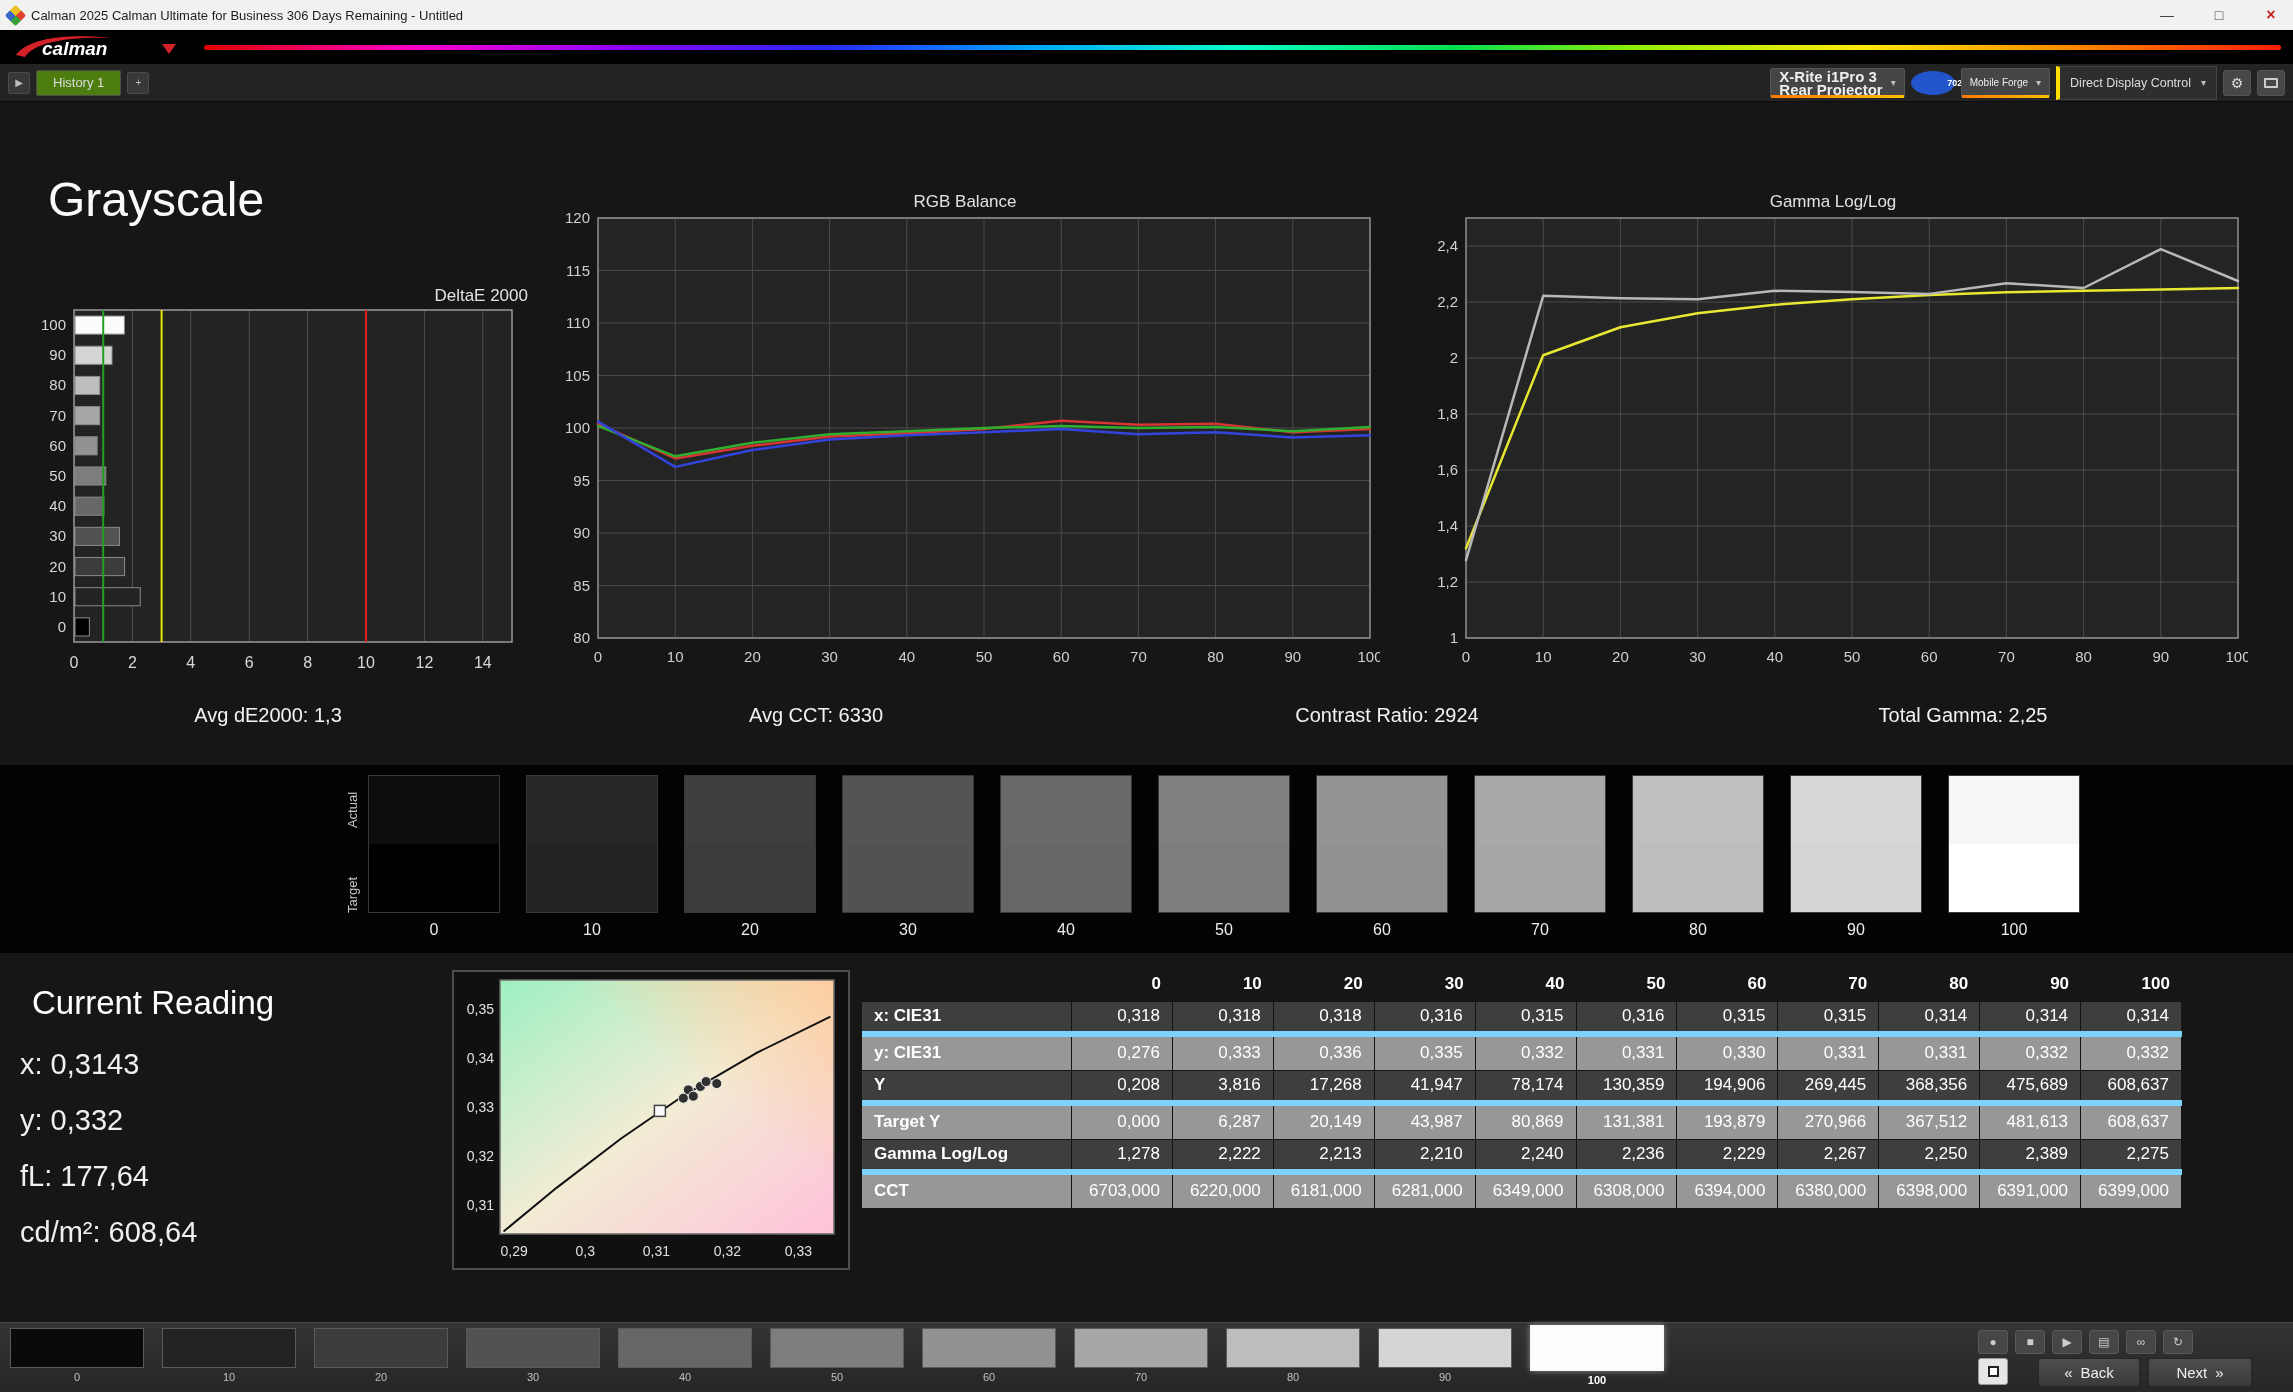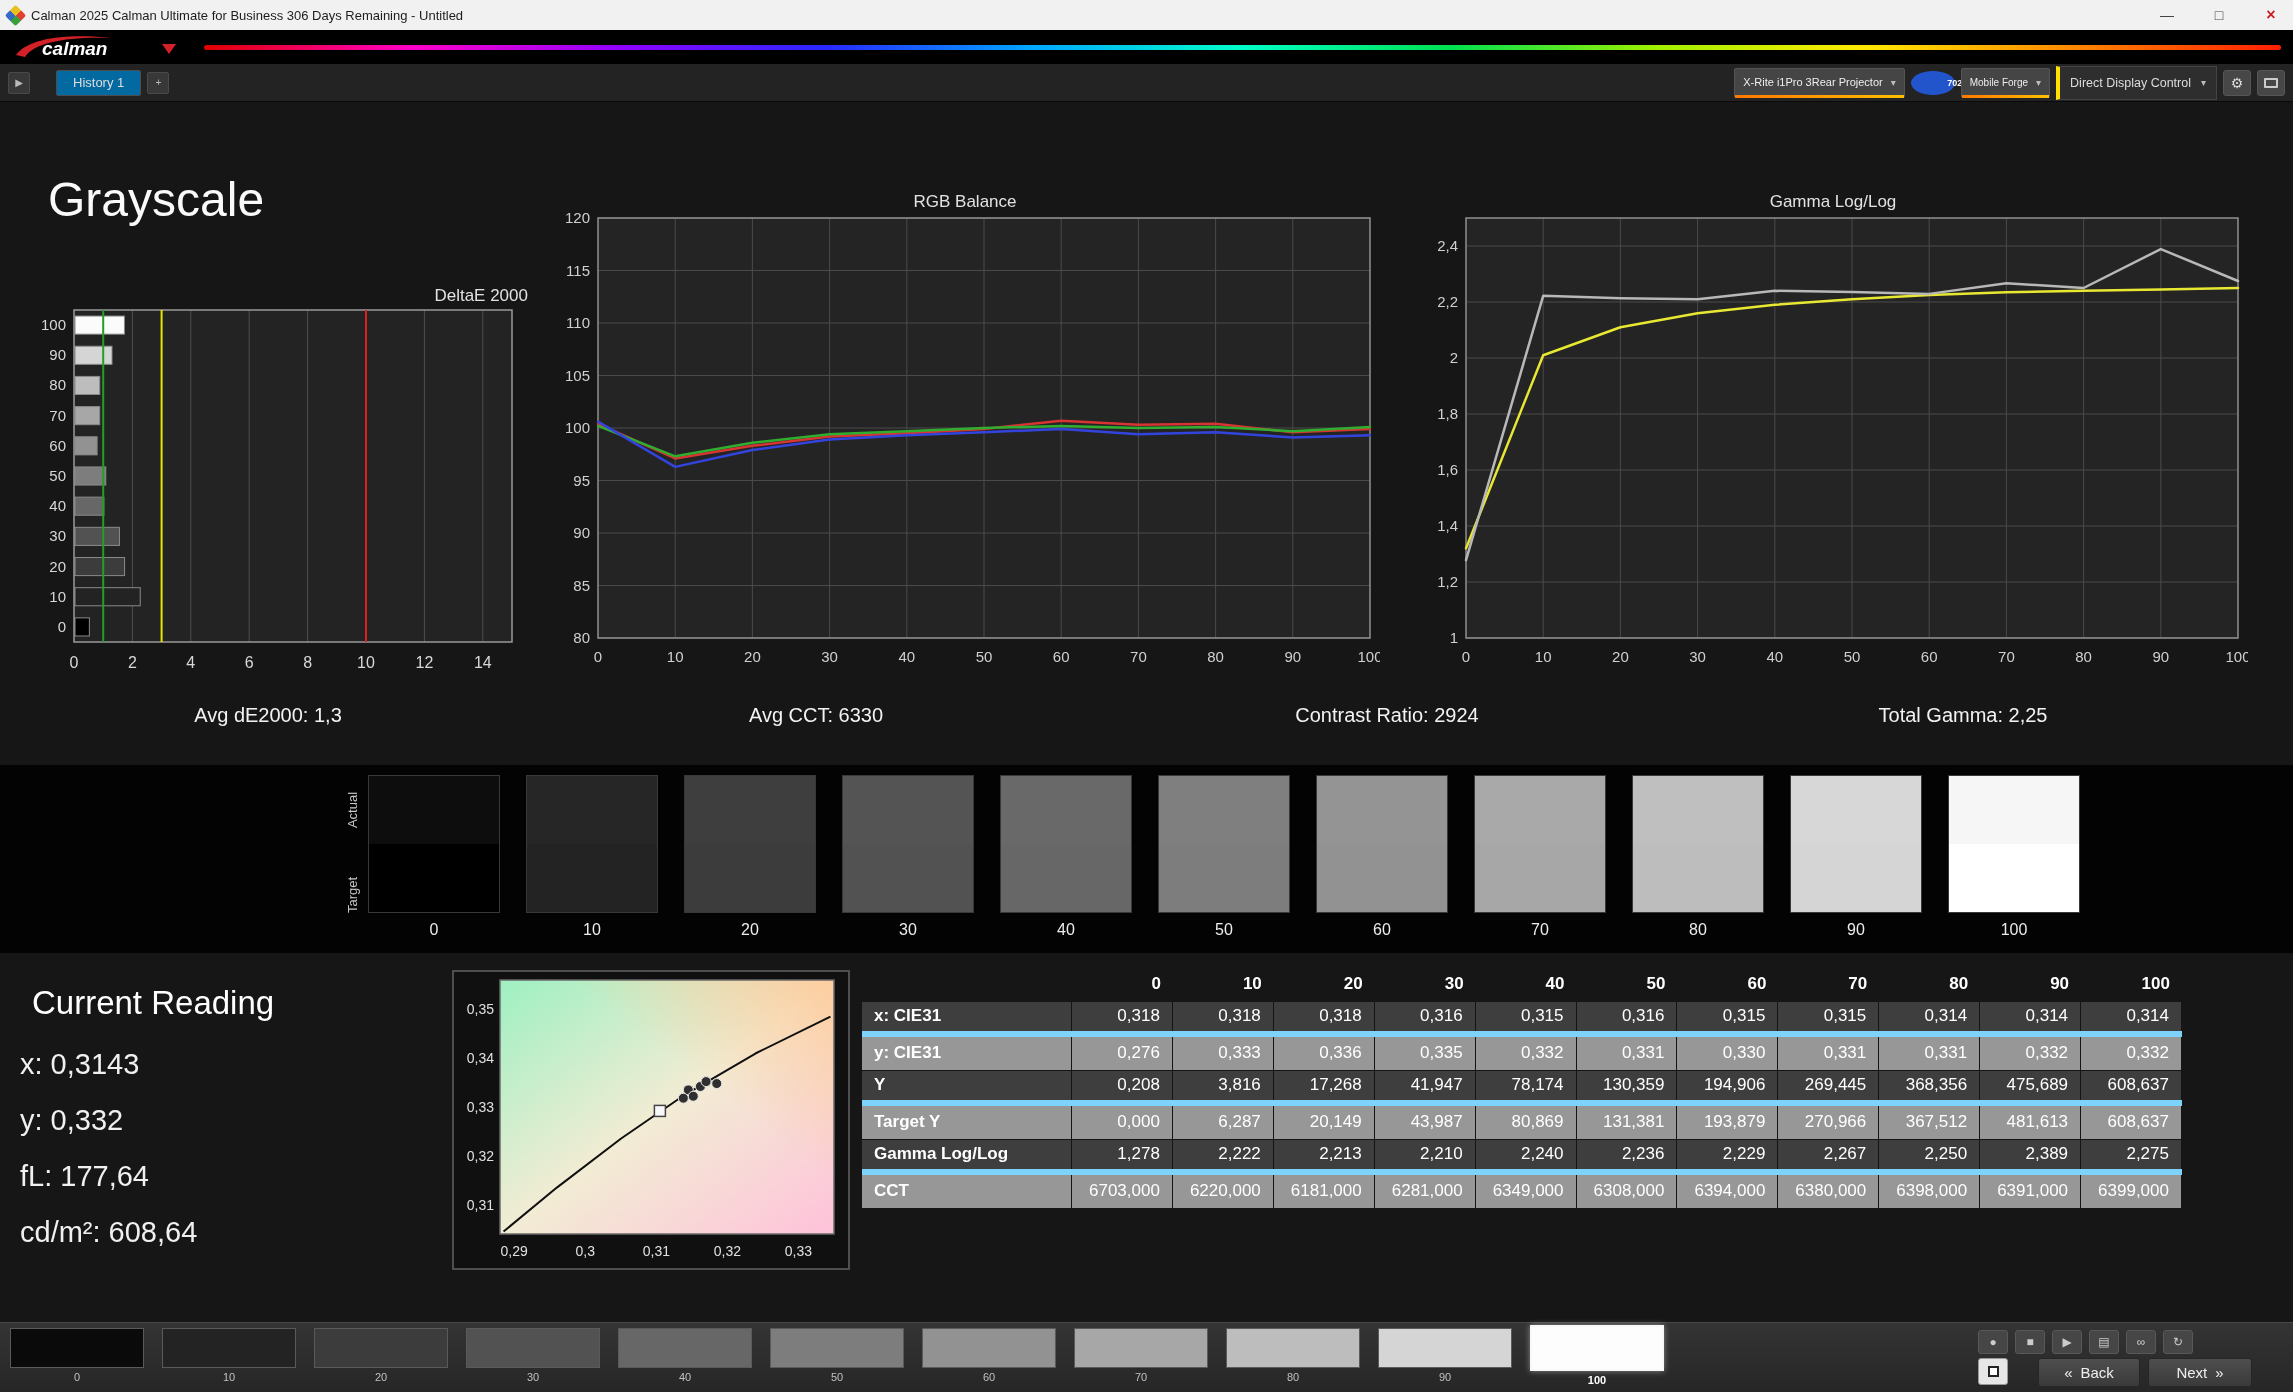--- a/index.html
+++ b/index.html
@@ -15,25 +15,25 @@
 .win-btn.close{color:#c81e1e;font-weight:bold;font-size:16px;}
 
 
 .logobar{position:absolute;left:0;top:30px;width:100%;height:34px;background:#000;display:flex;align-items:center;padding:0 12px;gap:12px;}
 .brand-fill{fill:var(--brand-red);}
 .rainbow{flex:1;height:5px;border-radius:3px;background:linear-gradient(90deg,#e00000,#ff00c8,#9000ff,#2828ff,#00a8ff,#00ffc8,#00e050,#a0f000,#ffe800,#ff8800,#ff1e00);}
 
 
 .toolbar{position:absolute;left:0;top:64px;width:100%;height:38px;background:#232323;border-bottom:1px solid #0a0a0a;display:flex;align-items:center;gap:6px;padding:0 8px;}
 .mini-btn{min-width:22px;height:22px;background:#383838;border:1px solid #4a4a4a;border-radius:2px;color:#bbb;font-size:10px;display:flex;align-items:center;justify-content:center;padding:0 4px;}
-.history-tab{height:26px;padding:4px 16px;background:#0369a1;border:1px solid #4c4c4c;border-radius:2px;color:#ddd;font-size:13px;display:flex;align-items:center;margin-left:20px;}
+.history-tab{height:26px;padding:4px 16px;background:#4d7c0f;border:1px solid #4c4c4c;border-radius:2px;color:#ddd;font-size:13px;display:flex;align-items:center;}
 .select{height:30px;background:#454545;border:1px solid #555;border-radius:2px;display:flex;align-items:center;gap:8px;padding:0 8px;position:relative;color:#eee;}
 .select .underline{position:absolute;left:0;bottom:-1px;height:3px;width:100%;background:linear-gradient(90deg,var(--accent-orange),#ffc000);}
 .caret{color:#bbb;font-size:10px;}
-.two-line{display:flex;flex-direction:row;font-size:11px;line-height:13px;white-space:nowrap;}
+.two-line{display:flex;flex-direction:column;font-size:15px;line-height:13px;white-space:nowrap;font-weight:bold;}
 .badge{width:24px;height:24px;border-radius:50%;background:var(--badge-blue);color:#fff;font-size:9px;font-weight:bold;display:flex;align-items:center;justify-content:center;padding-left:44px;}
 .ddc{height:30px;background:#2e2e2e;border:1px solid #444;border-left:4px solid var(--accent-yellow);display:flex;align-items:center;gap:10px;padding:16px 10px;font-size:12.5px;color:#ddd;white-space:nowrap;}
 .icon-btn{width:28px;height:26px;background:#474747;border:1px solid #555;border-radius:3px;color:#ddd;font-size:14px;display:flex;align-items:center;justify-content:center;}
 .mini-monitor{width:14px;height:10px;border:2px solid #ccc;border-radius:1px;display:block;}
 
 
 .page-title{position:absolute;left:48px;top:172px;font-size:48px;color:#fafafa;}
 .chart-block{position:absolute;display:flex;flex-direction:column;align-items:center;}
 .chart-title{font-size:17px;color:#e2e2e2;height:26px;display:flex;align-items:flex-end;justify-content:center;}
 .stat{position:absolute;top:704px;transform:translateX(-50%);font-size:20px;color:#f2f2f2;white-space:nowrap;}

